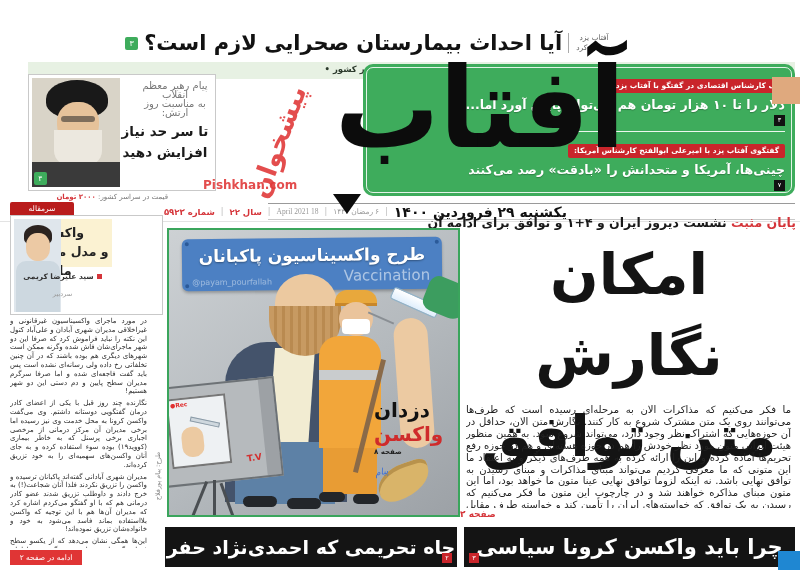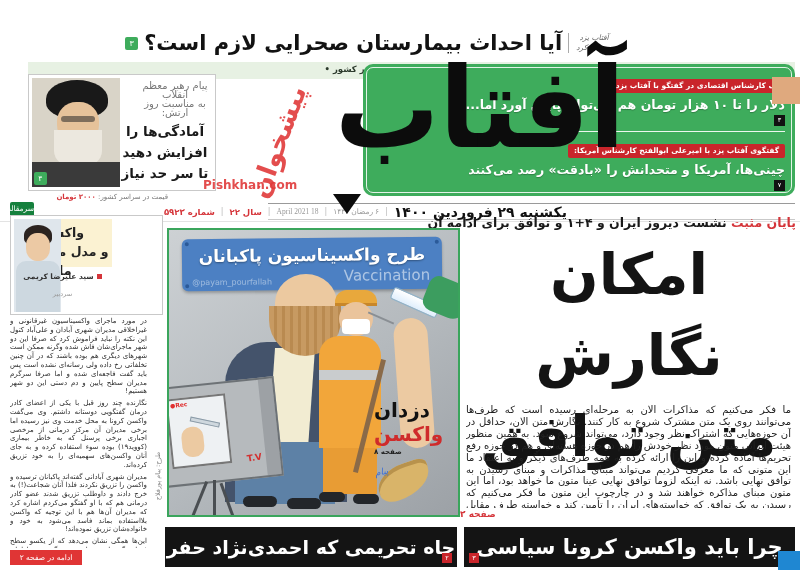--- a/index.html
+++ b/index.html
@@ -2,21 +2,21 @@
 <html lang="fa"><head>
 <meta charset="utf-8">
 <style>
   * { margin:0; padding:0; box-sizing:border-box; }
   body { background:#fff; font-family:"DejaVu Sans", sans-serif; }
   #page { position:relative; width:800px; height:570px; background:#ffffff; overflow:hidden; direction:rtl; }
   .abs { position:absolute; }
 
   
   .top-row { left:176px; top:28px; width:436px; height:30px; display:flex; direction:rtl; align-items:center; gap:6px; }
-  .top-kicker { font-size:7.5px; color:#666; text-align:center; line-height:10px; padding-left:7px; border-left:1px solid #aaa; white-space:nowrap;font-style:italic; }
+  .top-kicker { font-size:7.5px; color:#666; text-align:center; line-height:10px; padding-left:7px; border-left:1px solid #aaa; white-space:nowrap; }
   .top-headline { flex:1; font-size:21px; font-weight:bold; color:#121212; text-align:center; white-space:nowrap; }
   .page-box-green { width:13px; height:13px; background:#3EAC5C; color:#fff; font-size:8px; line-height:13px; text-align:center; border-radius:2px; flex:0 0 13px; }
 
   
   .sub-band { left:28px; top:62px; width:767px; height:17px; background:#E7F1E3; }
   .sub-band span { position:absolute; left:210px; width:300px; top:2px; text-align:center; font-size:8.5px; font-weight:bold; color:#2c3a2c; }
 
   
   .leader-box { left:28px; top:74px; width:188px; height:117px; border:1px solid #c9c9c9; background:#fff; }
   .kh-photo { position:absolute; left:3px; top:3px; width:88px; height:109px; background:#d9d4c8; overflow:hidden; }
@@ -110,21 +110,21 @@
 
   .ct-caption { position:absolute; right:4px; top:168px; width:80px; text-align:left; direction:rtl; }
   .ct-cap1 { font-size:20px; font-weight:bold; color:#111; }
   .ct-cap2 { font-size:20px; font-weight:bold; color:#CF2B2B; }
   .ct-cap-pg { font-size:7px; font-weight:bold; color:#222; margin-top:2px; }
   .ct-sig { font-size:9px; color:#3a6fd8; font-style:italic; transform:rotate(-12deg); margin-top:4px; }
 
   .side-credit { left:118px; top:472px; width:80px; text-align:center; font-size:6.5px; color:#888; transform:rotate(-90deg); }
 
   
-  .edit-tab { left:10px; top:202px; width:24px; height:13px; background:#15803d; color:#fff; font-size:7.5px; line-height:13px; text-align:center; border-radius:2px 2px 0 0; }
+  .edit-tab { left:10px; top:202px; width:64px; height:13px; background:#b91c1c; color:#fff; font-size:7.5px; line-height:13px; text-align:center; border-radius:2px 2px 0 0; }
   .edit-box { left:10px; top:215px; width:153px; height:100px; border:1px solid #c9c9c9; background:#fff; }
   .edit-title-bg { position:absolute; right:50px; top:3px; left:3px; height:48px; background:#FBF2D2; }
   .edit-title { position:absolute; right:52px; left:4px; top:7px; text-align:center; font-size:12.5px; font-weight:bold; color:#222; line-height:19px; direction:rtl; }
   .edit-photo { position:absolute; left:3px; top:3px; width:47px; height:93px; background:#dfe6ec; overflow:hidden; }
   .ed-hair { position:absolute; left:10px; top:6px; width:28px; height:20px; background:#2b2320; border-radius:50% 50% 30% 30%; }
   .ed-face { position:absolute; left:12px; top:14px; width:24px; height:28px; background:#ecc9a4; border-radius:45%; }
   .ed-shirt { position:absolute; left:2px; top:42px; width:44px; height:51px; background:#cdd8e0; border-radius:10px 10px 0 0; }
   .edit-author { position:absolute; right:52px; left:4px; top:56px; font-size:7.5px; font-weight:bold; color:#333; text-align:center; direction:rtl; }
   .edit-author i { display:inline-block; width:5px; height:5px; background:#D5353A; margin-left:3px; }
   .edit-role { position:absolute; right:52px; left:4px; top:74px; font-size:6.5px; color:#999; text-align:center; }
@@ -157,23 +157,22 @@
       <div class="kh-glasses"></div>
       <div class="kh-beard"></div>
       <div class="kh-robe"></div>
     </div>
     <div class="leader-text">
       <div class="leader-intro">
         <div>پیام رهبر معظم انقلاب</div>
         <div>به مناسبت روز ارتش:</div>
       </div>
       <div class="leader-quote">
-        <div>آمادگی‌ها را</div>
+        <div>تا سر حد نیاز</div>
         <div>افزایش دهید</div>
-        <div>تا سر حد نیاز</div>
       </div>
     </div>
     <div class="leader-page">۴</div>
   </div>
 
   <div class="abs price-line">
     <span>قیمت در سراسر کشور:</span>
     <b>۲۰۰۰ تومان</b>
   </div>
 

